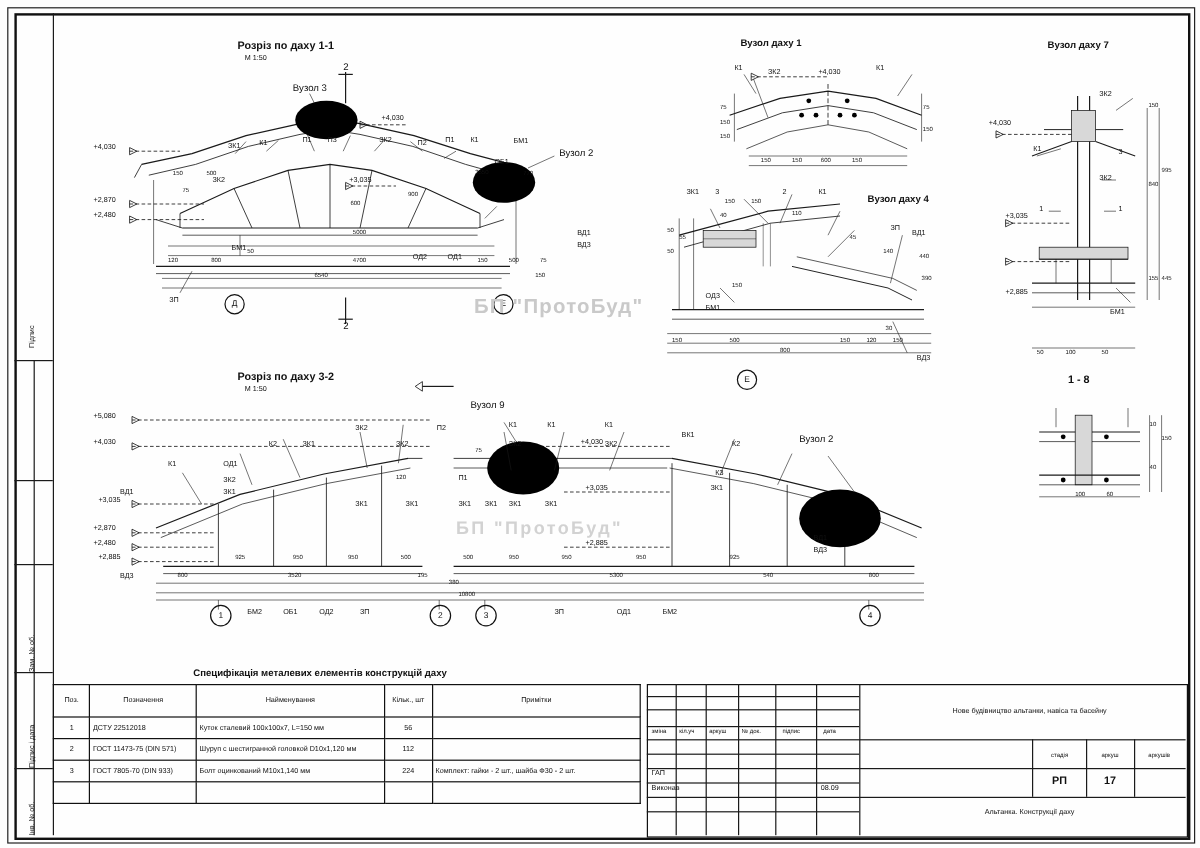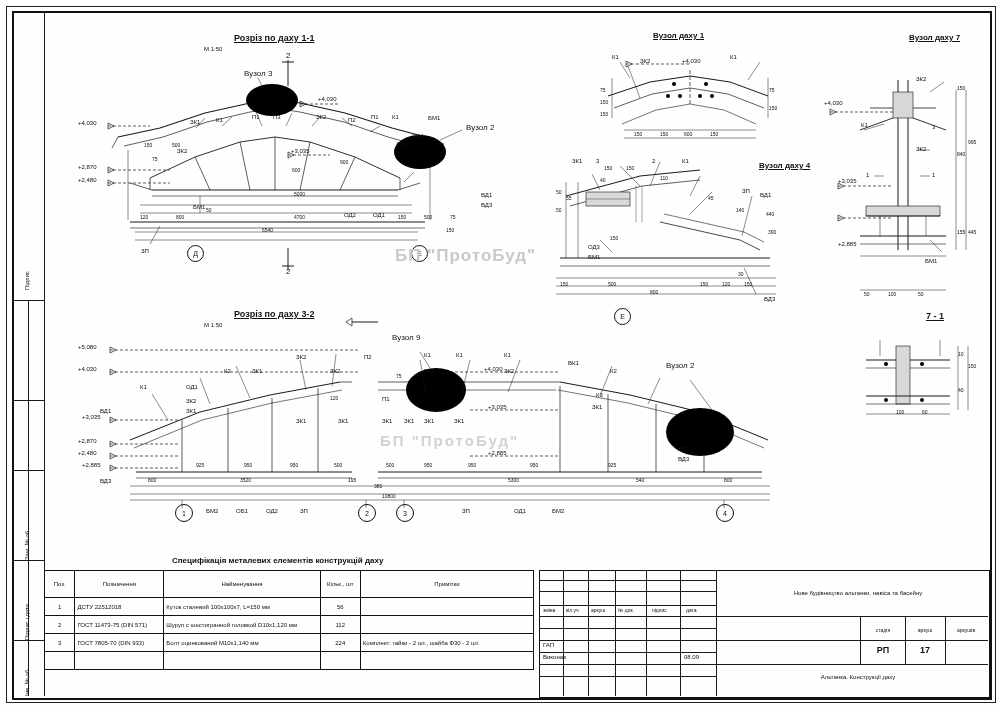--- a/index.html
+++ b/index.html
@@ -12,21 +12,21 @@
 
   .frame-outer{position:absolute;left:6px;top:6px;width:988px;height:695px;border:1px solid #222;}
   .frame-inner{position:absolute;left:12px;top:11px;width:976px;height:685px;border:2px solid #111;}
 
   .txt{position:absolute;font-size:7px;line-height:1.05;color:#111;white-space:nowrap;}
   .t6{font-size:6px;}
   .t5{font-size:5px;}
   .t8{font-size:8px;}
   .t9{font-size:9px;}
   .b{font-weight:bold;}
-  .u{text-decoration:underline;margin-left:36px;}
+  .u{}
   .ctr{text-align:center;}
 
   .circ{position:absolute;border:1px solid #111;border-radius:50%;display:flex;align-items:center;justify-content:center;font-size:7px;}
 
   svg.draw{position:absolute;left:0;top:0;width:1000px;height:707px;pointer-events:none;}
   svg.draw line, svg.draw path, svg.draw polyline, svg.draw polygon{stroke:#1a1a1a;fill:none;}
   .hatch{fill:#d8d8d8;}
 
   .wm{position:absolute;color:#c9c9c9;font-size:17px;font-weight:bold;letter-spacing:1px;}
   .wm2{position:absolute;color:#d2d2d2;font-size:15px;font-weight:bold;letter-spacing:2px;}
@@ -317,21 +317,21 @@
 
   <div class="txt t9 b u" style="left:198px;top:34px;">Розріз по даху 1-1</div>
   <div class="txt t6" style="left:204px;top:46px;">М 1:50</div>
 
   <div class="txt t9 b u" style="left:198px;top:310px;">Розріз по даху 3-2</div>
   <div class="txt t6" style="left:204px;top:322px;">М 1:50</div>
 
   <div class="txt t8 b u" style="left:617px;top:32px;">Вузол даху 1</div>
   <div class="txt t8 b u" style="left:723px;top:162px;">Вузол даху 4</div>
   <div class="txt t8 b u" style="left:873px;top:34px;">Вузол даху 7</div>
-  <div class="txt t9 b u" style="left:890px;top:312px;">7 - 1</div>
+  <div class="txt t9 b u" style="left:890px;top:312px;">1 - 8</div>
 
   <div class="txt t8" style="left:244px;top:70px;">Вузол 3</div>
   <div class="txt t8" style="left:466px;top:124px;">Вузол 2</div>
   <div class="txt t8" style="left:392px;top:334px;">Вузол 9</div>
   <div class="txt t8" style="left:666px;top:362px;">Вузол 2</div>
 
   <div class="txt t6" style="left:78px;top:120px;">+4,030</div>
   <div class="txt t6" style="left:78px;top:164px;">+2,870</div>
   <div class="txt t6" style="left:78px;top:177px;">+2,480</div>
   <div class="txt t6" style="left:318px;top:96px;">+4,030</div>
@@ -516,21 +516,21 @@
   <div class="txt t6" style="left:236px;top:508px;">ОБ1</div>
   <div class="txt t6" style="left:266px;top:508px;">ОД2</div>
   <div class="txt t6" style="left:300px;top:508px;">ЗП</div>
   <div class="txt t6" style="left:462px;top:508px;">ЗП</div>
   <div class="txt t6" style="left:514px;top:508px;">ОД1</div>
   <div class="txt t6" style="left:552px;top:508px;">БМ2</div>
 
   <div class="wm" style="left:395px;top:246px;">БП "ПротоБуд"</div>
   <div class="wm2" style="left:380px;top:432px;">БП "ПротоБуд"</div>
 
-  <div class="txt t8 b" style="left:172px;top:557px;">Специфікація металевих елементів конструкцій даху</div>
+  <div class="txt t8 b" style="left:161px;top:557px;">Специфікація металевих елементів конструкцій даху</div>
 
   <table class="spec" style="left:44px;top:570px;width:490px;">
     <thead>
       <tr>
         <th class="sp-h" style="width:26px;height:24px;">Поз.</th>
         <th class="sp-h" style="width:86px;">Позначення</th>
         <th class="sp-h" style="width:156px;">Найменування</th>
         <th class="sp-h" style="width:36px;">Кільк., шт</th>
         <th class="sp-h" style="width:174px;">Примітки</th>
       </tr>

